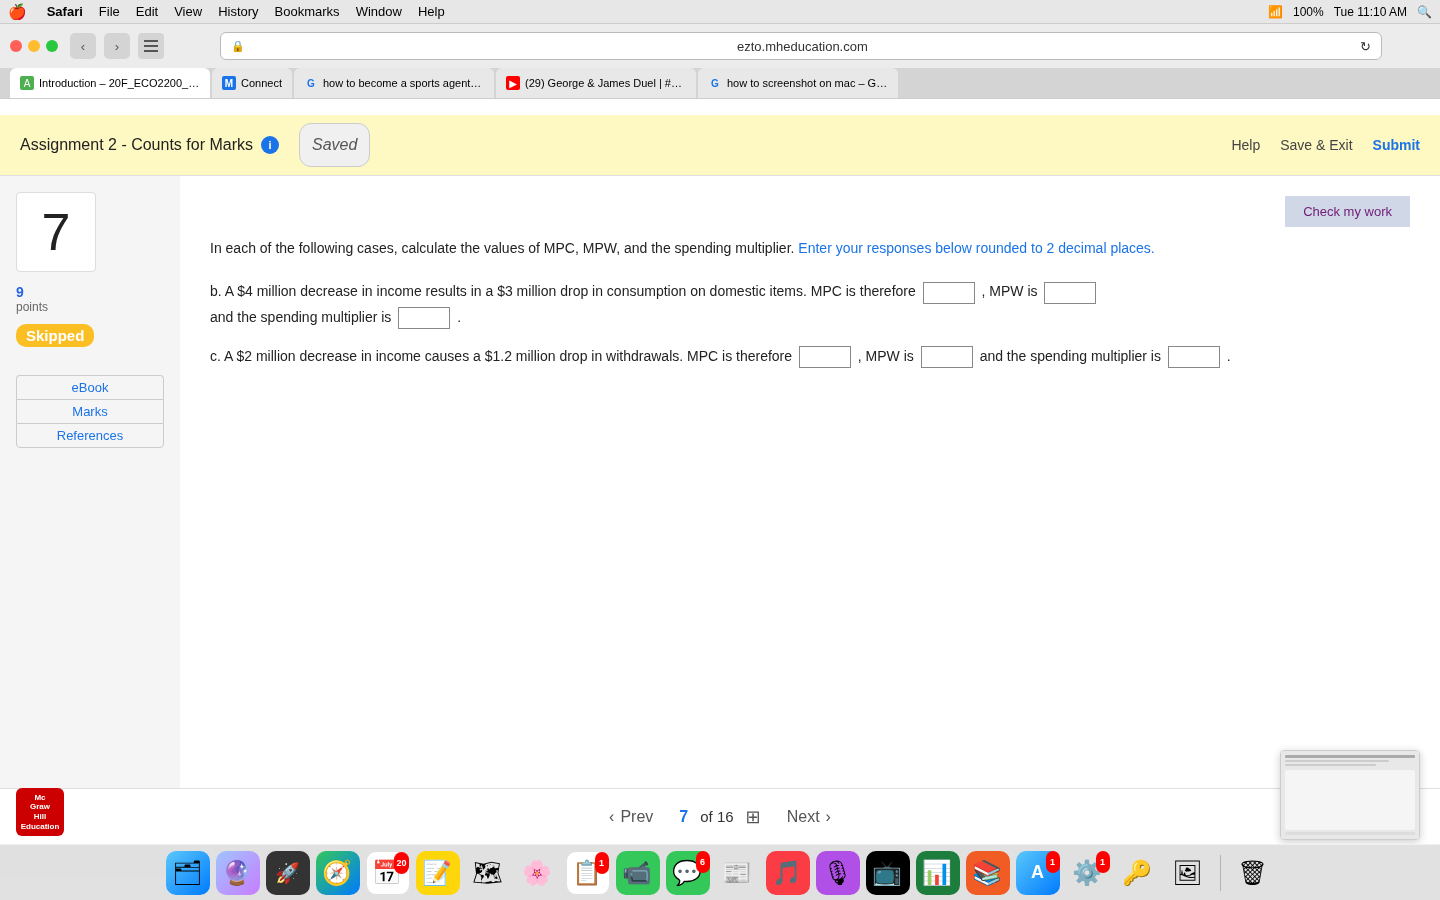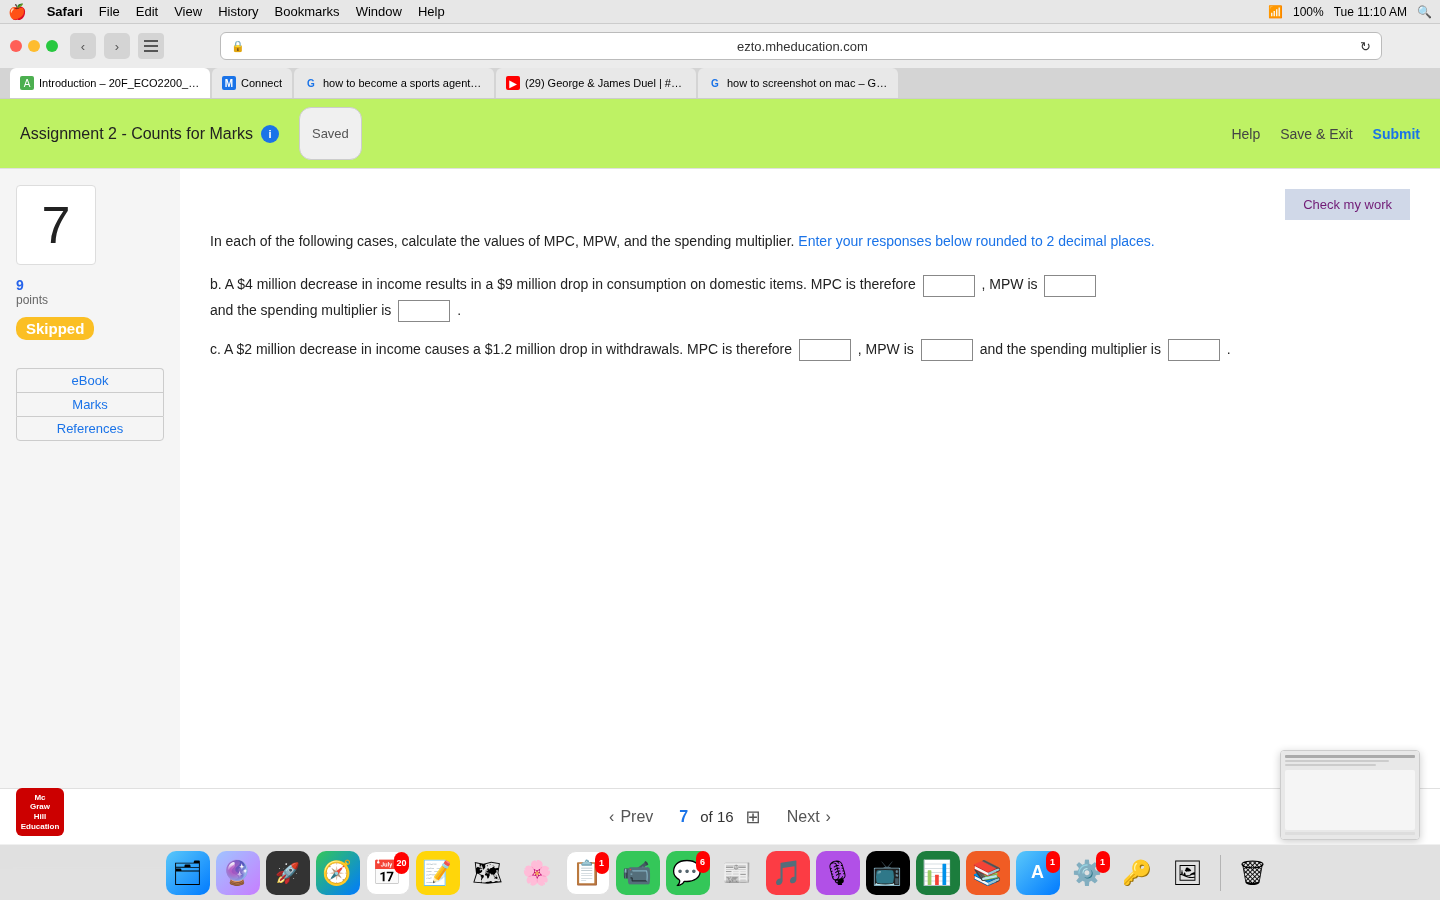--- a/index.html
+++ b/index.html
@@ -108,21 +108,22 @@
     .tab-favicon.red-yt { background: #ff0000; color: white; }
     .tab-favicon.g { color: #1a73e8; font-weight: bold; }
     .tab-label { overflow: hidden; text-overflow: ellipsis; }
 
     
     .page-header {
       display: flex;
       align-items: center;
       padding: 8px 20px;
       border-bottom: 1px solid #e0e0e0;
-      background: #bef264;
+      background: #fef9c3;
+      margin-top: 16px;
     }
     .assignment-title {
       font-size: 16px;
       font-weight: 500;
       color: #222;
       display: flex;
       align-items: center;
       gap: 8px;
     }
     .info-icon {
@@ -130,23 +131,24 @@
       background: #1a73e8; color: white;
       font-size: 11px; font-weight: bold;
       display: flex; align-items: center; justify-content: center;
       cursor: pointer;
     }
     .saved-badge {
       margin-left: 20px;
       background: #f0f0f0;
       border: 1px solid #ccc;
       border-radius: 12px;
-      padding: 18px 12px;
-      font-size: 13px;
+      padding: 12px 12px;
+      font-size: 16px;
       color: #555;
+      font-style: italic;
     }
     .header-actions {
       margin-left: auto;
       display: flex;
       align-items: center;
       gap: 20px;
     }
     .header-btn {
       background: none; border: none; cursor: pointer;
       font-size: 14px; color: #444;
@@ -466,21 +468,21 @@
     <div class="clearfix">
       <button class="check-work-btn">Check my work</button>
     </div>
     <div class="question-text">
       <span>In each of the following cases, calculate the values of MPC, MPW, and the spending multiplier.</span>
       <span class="hint-text"> <span>Enter your responses below rounded to 2 decimal places.</span></span>
     </div>
 
 
     <div class="sub-question">
-      <span>b. A $4 million decrease in income results in a $9 million drop in consumption on domestic items. MPC is therefore</span>
+      <span>b. A $4 million decrease in income results in a $3 million drop in consumption on domestic items. MPC is therefore</span>
       <input class="answer-input" type="text" value="" style="">
       <span>, MPW is</span>
       <input class="answer-input" type="text" value="" style="">
       <br>
       <span>and the spending multiplier is</span>
       <input class="answer-input" type="text" value="" style="">
       <span>.</span>
     </div>
 
     <div class="sub-question">

